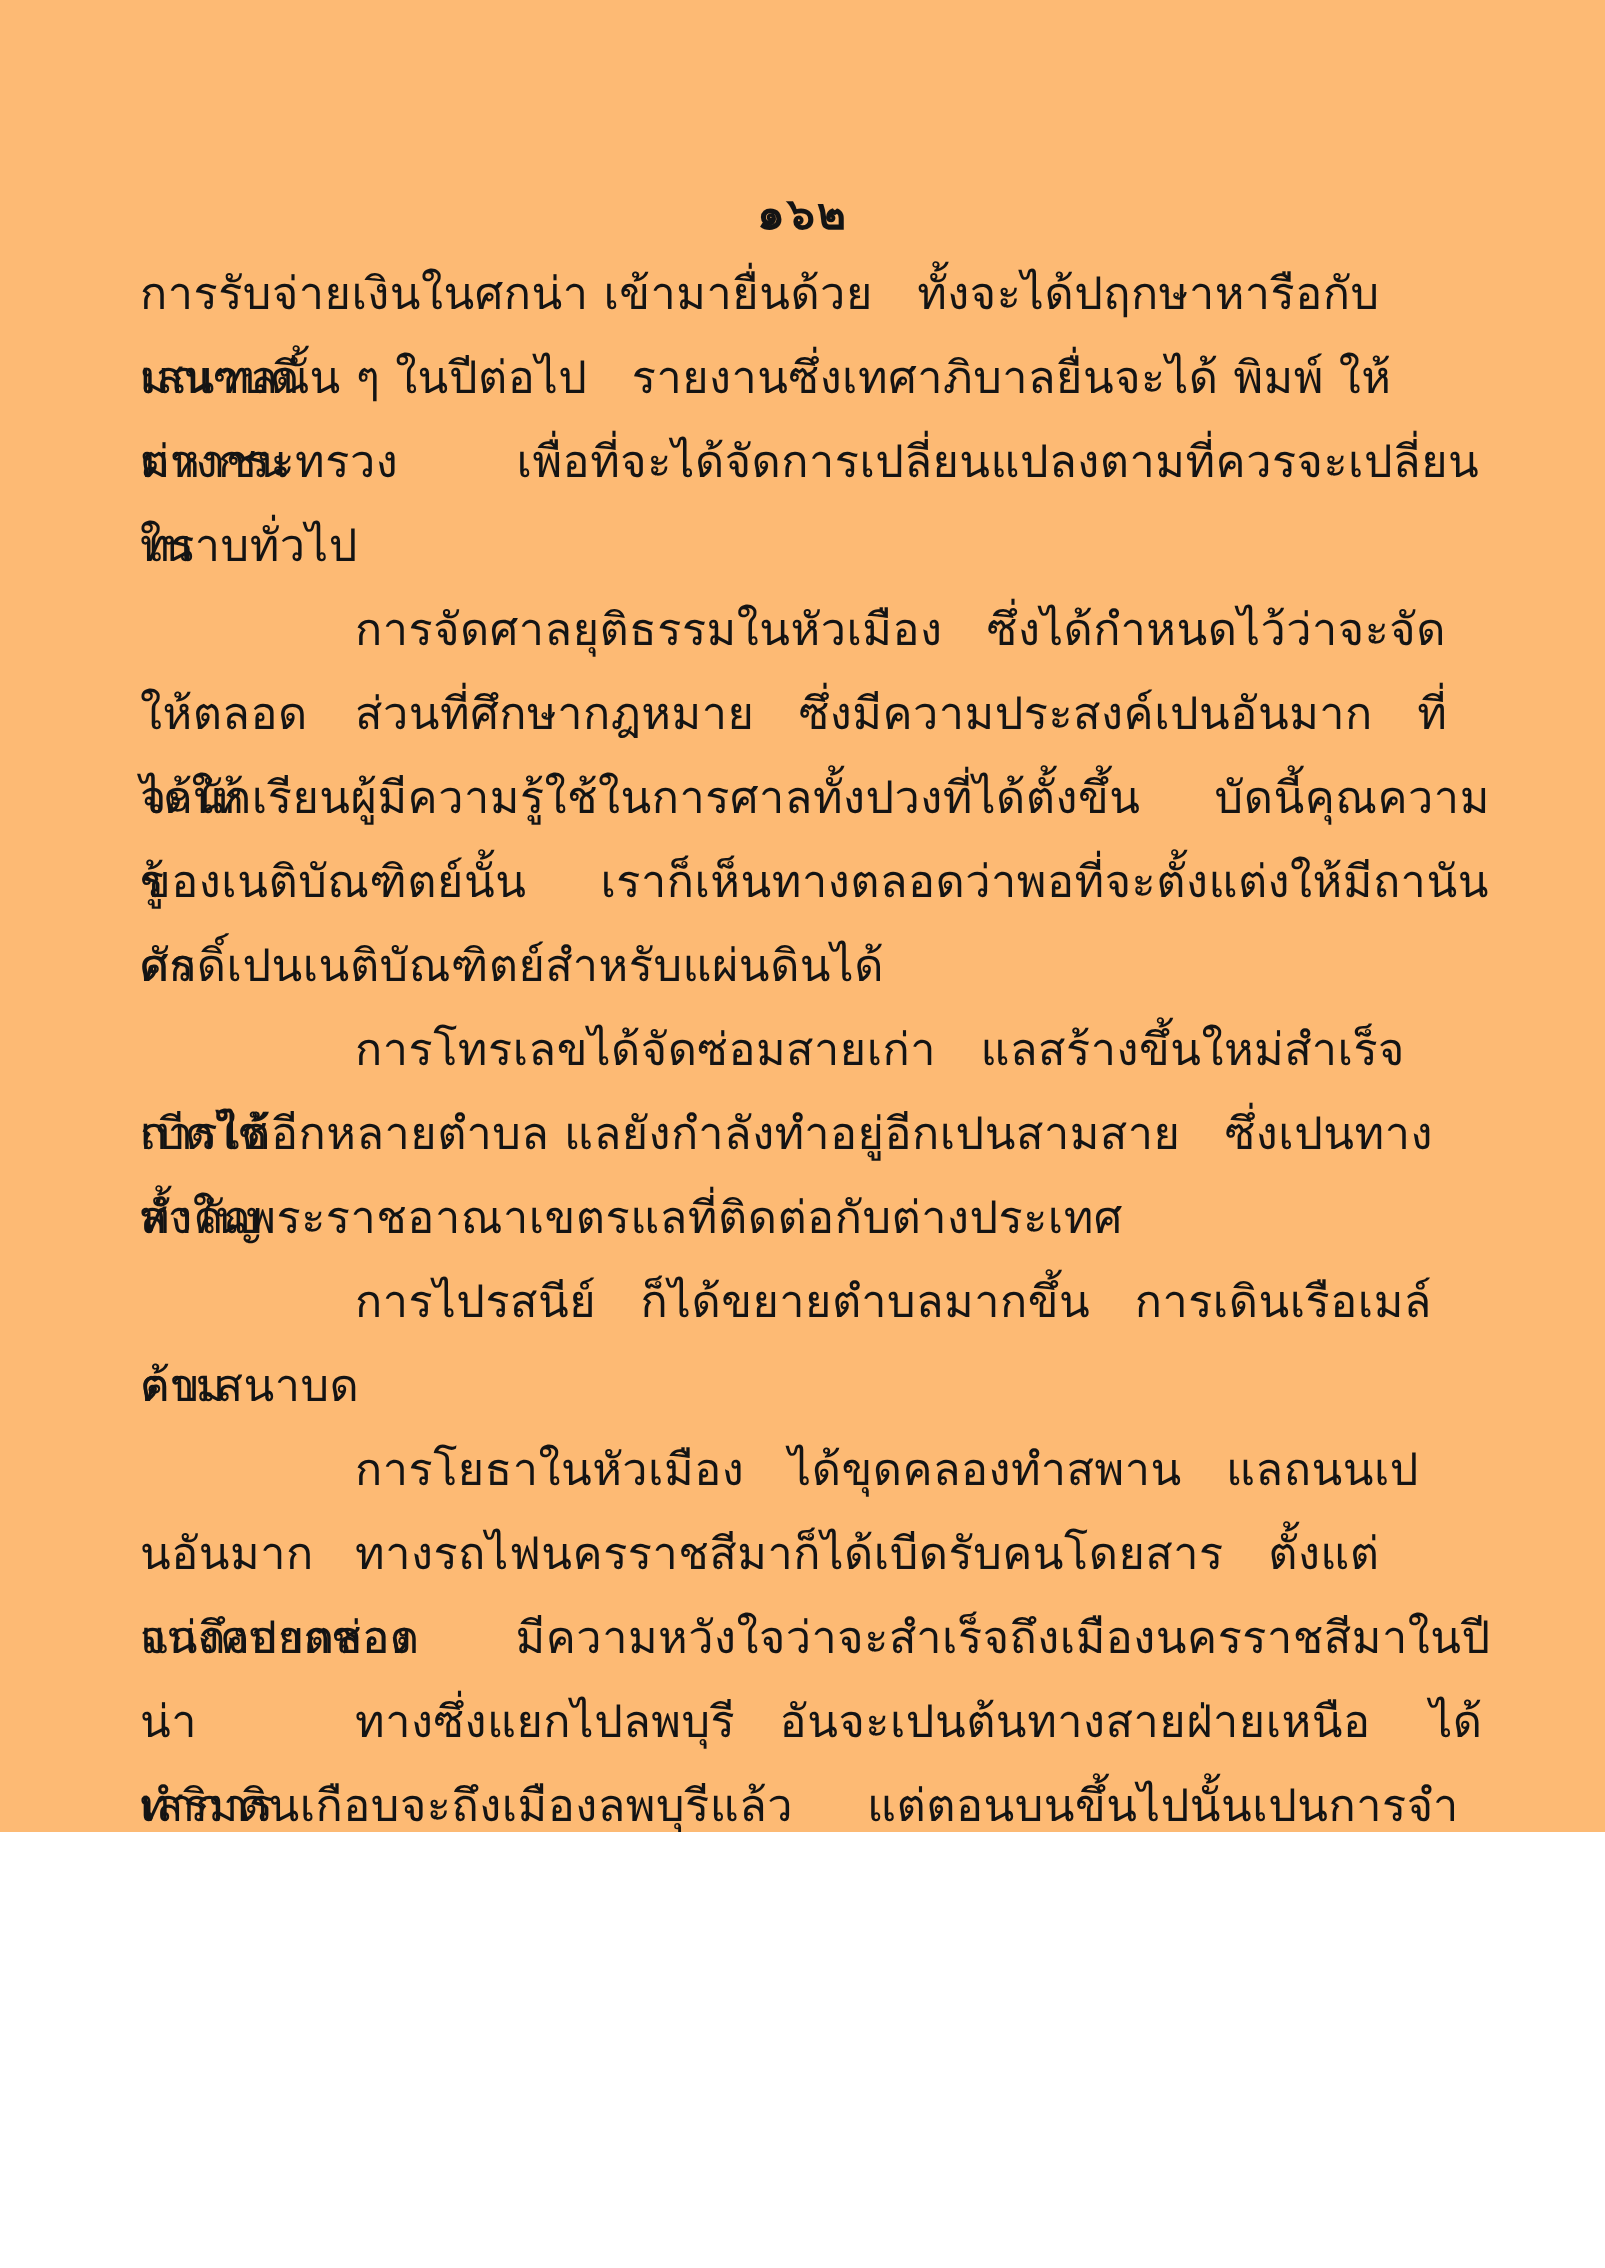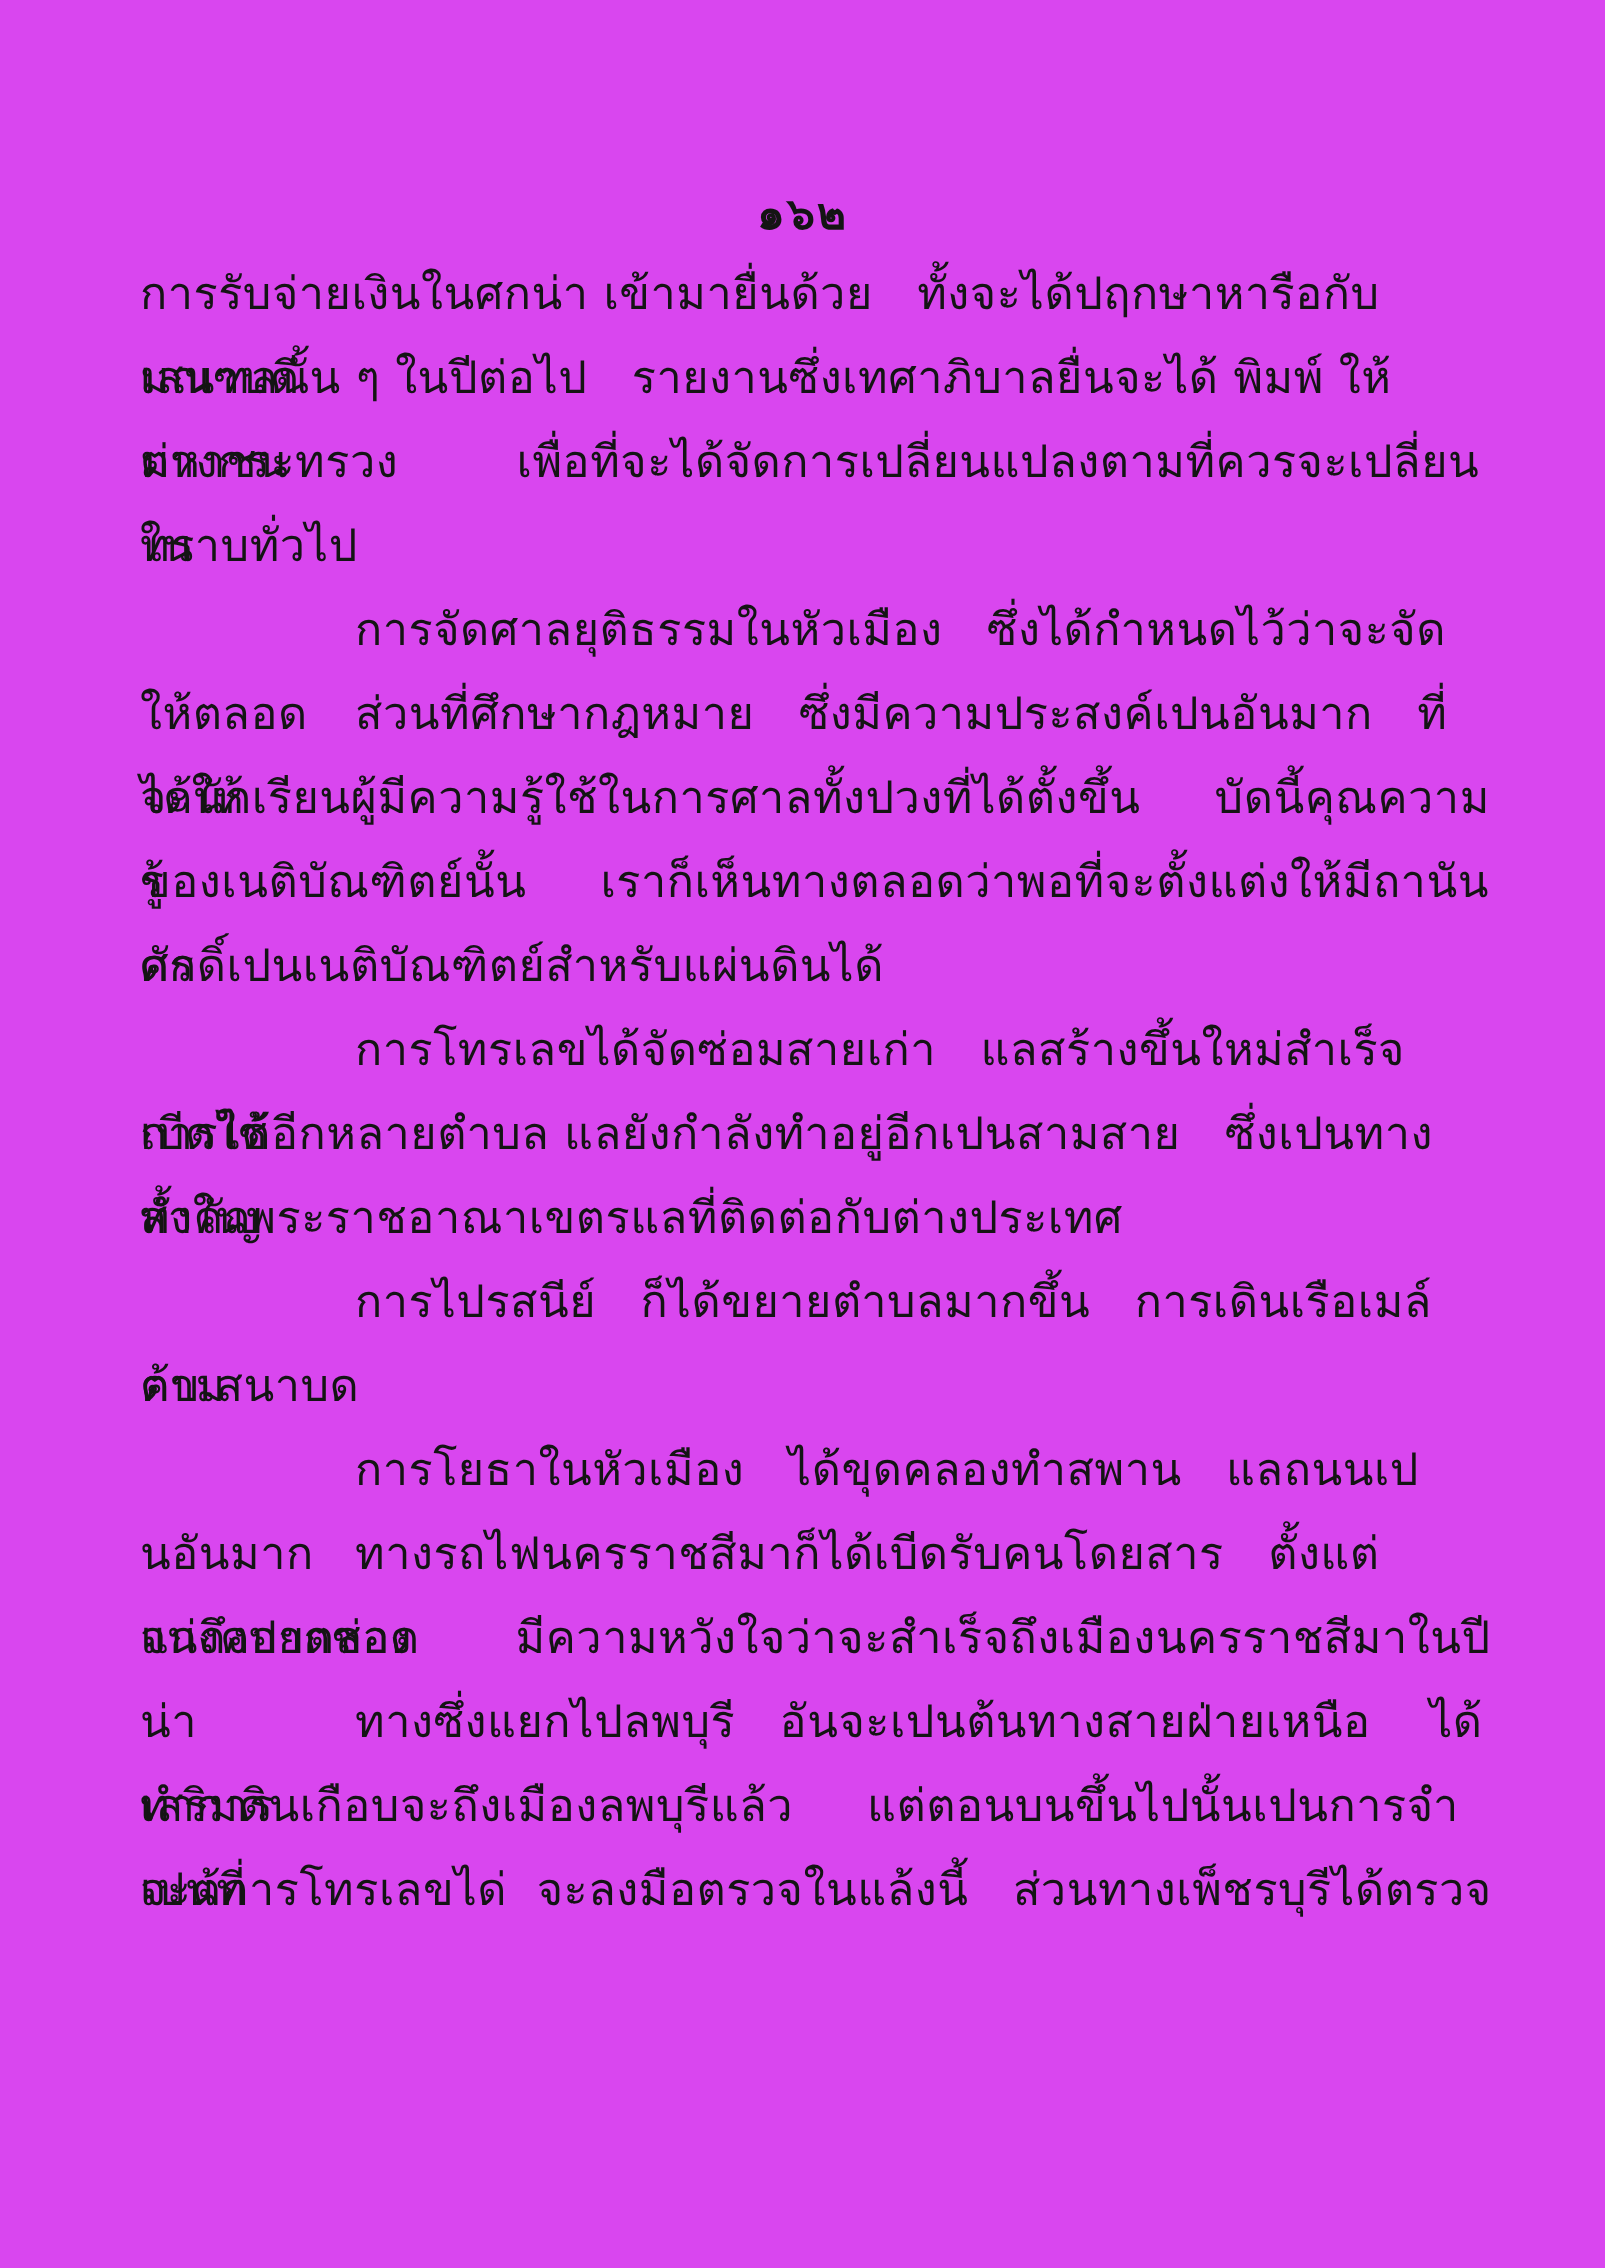--- a/index.html
+++ b/index.html
@@ -3,22 +3,22 @@
 <meta charset="utf-8">
 <style>
   html, body {
     margin: 0;
     padding: 0;
     background: #ffffff;
   }
   .page {
     position: relative;
     width: 1605px;
-    height: 2268px;
-    background: #d946ef;
+    height: 1832px;
+    background: #fdba74;
     color: #141414;
     font-family: "DejaVu Sans", sans-serif;
     overflow: hidden;
   }
   .page-number {
     position: absolute;
     top: 178px;
     left: 0;
     width: 100%;
     text-align: center;

